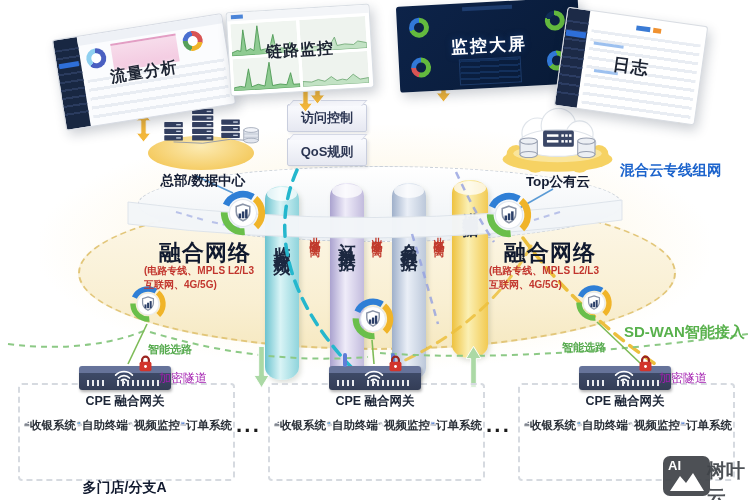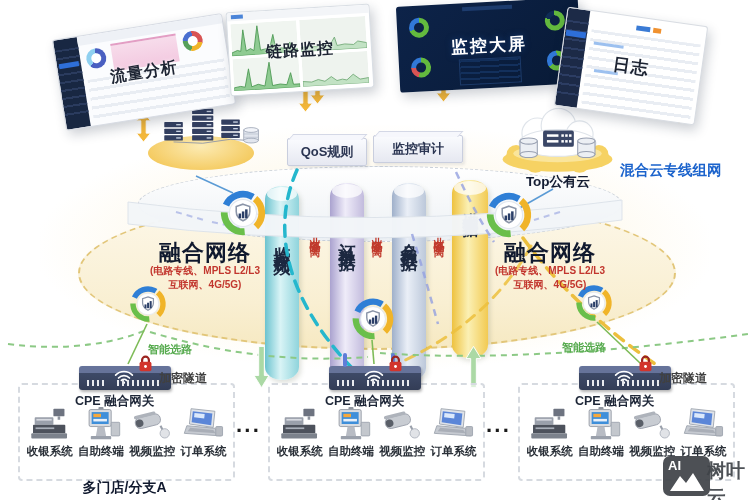--- a/index.html
+++ b/index.html
@@ -35,26 +35,26 @@
   .pillar-gold .pillar-label{font-size:16px;letter-spacing:2px;}
   .pt48{padding-top:46px;} .pt20{padding-top:20px;}
   .isolation{z-index:6;writing-mode:vertical-rl;text-orientation:upright;color:#c0392b;
           font-size:11px;font-weight:900;letter-spacing:3px;}
 
   
   .band{left:0;top:0;z-index:5;pointer-events:none;}
 
   
   .net-title{z-index:9;font-size:22px;font-weight:900;color:#10192e;text-align:center;letter-spacing:1px;}
-  .net-sub{z-index:9;font-size:10px;font-weight:900;color:#c2362e;text-align:center;line-height:1.4;}
+  .net-sub{z-index:9;font-size:10px;font-weight:900;color:#c2362e;line-height:1.4;}
   .hq-label,.cloud-label{z-index:9;font-size:13.5px;font-weight:900;color:#141d33;text-align:center;}
   .note-blue{z-index:9;font-size:14.5px;font-weight:900;color:#1b63cc;}
   .note-green{z-index:9;font-size:15px;font-weight:900;color:#58b14c;}
   .route{z-index:9;font-size:11px;font-weight:900;color:#57ab4f;}
-  .tunnel{z-index:10;font-size:12px;font-weight:700;color:#404040;}
+  .tunnel{z-index:10;font-size:12px;font-weight:400;color:#a21caf;}
 
   
   .pbox{z-index:9;background:linear-gradient(180deg,#fafbfe,#e6e8f1);
         border:1px solid #c9cede;border-radius:2px;display:flex;align-items:center;justify-content:center;
         font-size:13px;font-weight:900;color:#2b3552;box-shadow:2px 2px 3px rgba(40,50,80,.10);}
   .pbox::before{content:"";position:absolute;left:0;right:4px;top:-5px;height:5px;
         background:#f6f7fc;border:1px solid #d4d8e6;border-bottom:none;
         transform:skewX(-42deg);transform-origin:bottom left;}
 
   
@@ -65,28 +65,28 @@
   .card{position:absolute;z-index:10;border-radius:3px;box-shadow:3px 5px 12px rgba(25,35,60,.22);overflow:hidden;}
   .card-label{position:absolute;inset:0;display:flex;align-items:center;justify-content:center;
         font-weight:900;color:#1d2433;letter-spacing:1px;z-index:5;
         text-shadow:0 0 4px rgba(255,255,255,.9);}
   .rows{background:repeating-linear-gradient(180deg,#e9edf3 0 3px,transparent 3px 9px);}
 
   
   .branch-box{z-index:8;border:2px dashed #d6dae0;border-radius:4px;background:rgba(255,255,255,.6);}
   .branch-label{z-index:9;font-size:14px;font-weight:900;color:#10192e;text-align:center;}
   .devices{position:absolute;left:4px;right:4px;top:22px;display:flex;justify-content:space-around;z-index:9;}
-  .device{display:flex;flex-direction:column;align-items:center;width:52px;}
+  .device{display:flex;flex-direction:row;align-items:center;width:52px;}
   .device-label{font-size:11.5px;font-weight:900;color:#2a3038;margin-top:3px;white-space:nowrap;}
 
   
   .router{z-index:10;width:92px;height:24px;background:linear-gradient(180deg,#66739a 0 28%,#3e4a68 28%,#333d56);
         border-radius:3px;box-shadow:1px 2px 3px rgba(0,0,0,.3);}
   .ports{position:absolute;bottom:4px;height:6px;background:repeating-linear-gradient(90deg,#e8eaee 0 2px,transparent 2px 5px);}
-  .cpe-label{z-index:10;font-size:12.5px;font-weight:900;color:#1d2637;}
+  .cpe-label{z-index:10;font-size:12.5px;font-weight:900;color:#1d2637;text-align:center;}
   .antenna{position:absolute;width:4px;height:14px;top:-13px;background:#5f7cd8;border-radius:2px;}
 
   .sep{z-index:9;font-size:22px;font-weight:900;color:#1a1a1a;letter-spacing:1px;}
 
   
   .wm-badge{left:663px;top:456px;width:47px;height:40px;background:rgba(64,67,72,.93);border-radius:7px;z-index:12;text-align:center;}
   .wm-ai{position:absolute;left:5px;top:2px;color:#fff;font-size:13px;font-weight:900;}
   .wm-text{left:707px;top:458px;z-index:11;font-size:19px;font-weight:900;color:#4d5156;}
 
   .overlay{left:0;top:0;z-index:7;pointer-events:none;}
@@ -289,41 +289,43 @@
       <use href="#sym-shield"></use>
     </svg>
   <svg class="abs shield" style="left:574px;top:283px;" width="40" height="40">
       <use href="#sym-shield"></use>
     </svg>
 
   <div class="abs hq-ellipse"></div>
   <svg class="abs" style="left:155px;top:96px;z-index:9;" width="106" height="68">
       <use href="#sym-hq"></use>
     </svg>
+  <div class="abs hq-label" style="left:146px;top:172px;width:114px;">总部/数据中心</div>
 
   <svg class="abs" style="left:495px;top:108px;z-index:9;" width="125" height="68">
       <use href="#sym-cloud"></use>
     </svg>
   <div class="abs note-blue" style="left:620px;top:161px;">混合云专线组网</div>
 
   <div class="abs cloud-label" style="left:508px;top:173px;width:100px;">Top公有云</div>
+  <div class="abs note-green" style="left:624px;top:323px;">SD-WAN智能接入</div>
 
   <div class="abs net-title" style="left:155px;top:238px;width:100px;">融合网络</div>
   <div class="abs net-sub" style="left:144px;top:264px;width:122px;">
     <span>(电路专线、MPLS L2/L3</span><br>
     <span>互联网、4G/5G)</span>
   </div>
   <div class="abs net-title" style="left:500px;top:238px;width:100px;">融合网络</div>
   <div class="abs net-sub" style="left:489px;top:264px;width:122px;">
     <span>(电路专线、MPLS L2/L3</span><br>
     <span>互联网、4G/5G)</span>
   </div>
 
+  <div class="abs pbox" style="left:287px;top:104px;width:78px;height:26px;">访问控制</div>
   <div class="abs pbox" style="left:287px;top:138px;width:78px;height:26px;">QoS规则</div>
-  <div class="abs pbox" style="left:373px;top:135px;width:88px;height:26px;">监控审计</div>
 
   <svg class="abs" style="left:136px;top:112px;z-index:9;" width="15" height="30">
       <use href="#sym-varrow"></use>
     </svg>
   <svg class="abs" style="left:298px;top:82px;z-index:9;" width="15" height="30">
       <use href="#sym-varrow"></use>
     </svg>
   <svg class="abs" style="left:581px;top:30px;z-index:9;" width="16" height="46">
       <use href="#sym-varrow"></use>
     </svg>

